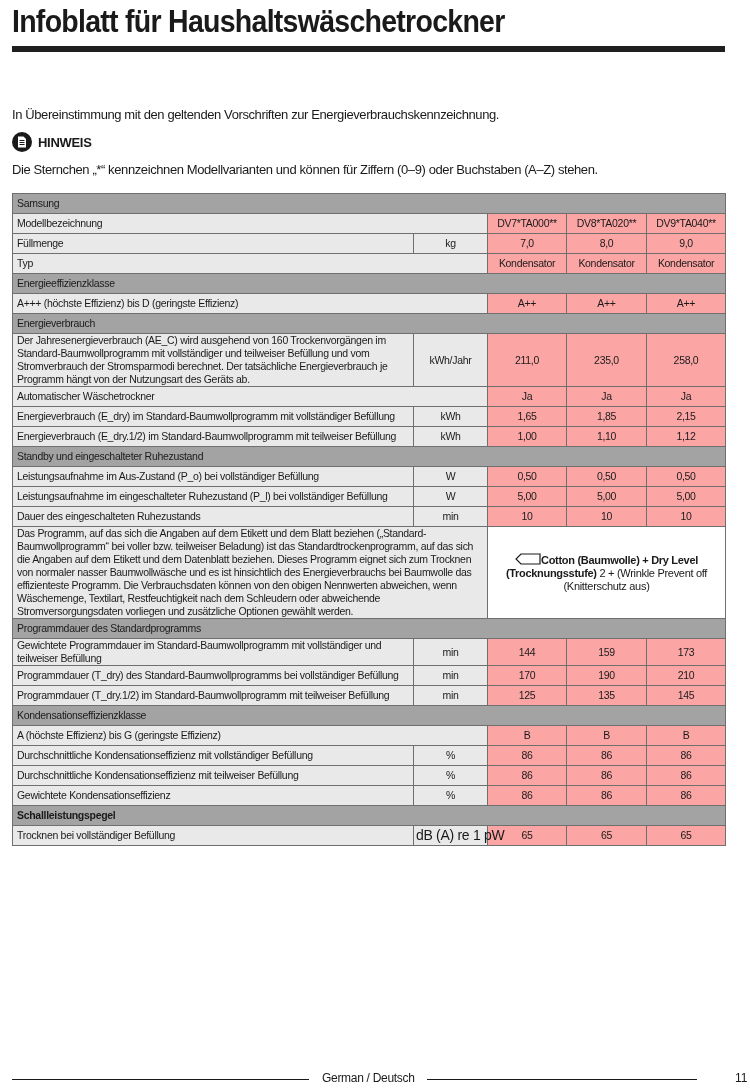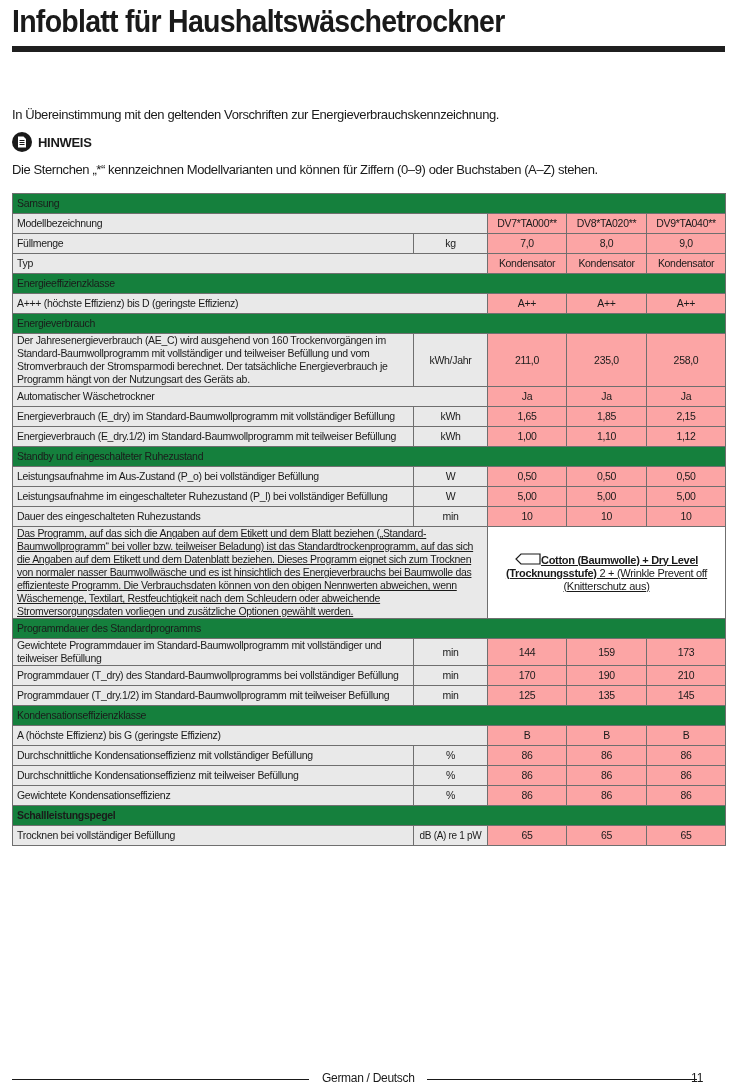--- a/index.html
+++ b/index.html
@@ -7,33 +7,33 @@
   .title { position:absolute; left:12px; top:4px; font-size:31px; font-weight:bold; letter-spacing:-0.8px; transform:scaleX(0.92); transform-origin:left top; white-space:nowrap; }
   .title-rule { position:absolute; left:12px; top:46px; width:713px; height:6px; background:#1f1f1f; }
   .intro { position:absolute; left:12px; top:107px; font-size:13px; letter-spacing:-0.4px; white-space:nowrap; }
   .note-head { position:absolute; left:12px; top:132px; display:flex; align-items:center; gap:6px; }
   .note-icon { width:20px; height:20px; border-radius:50%; background:#1a1a1a; display:flex; align-items:center; justify-content:center; }
   .note-label { font-size:13px; font-weight:bold; letter-spacing:-0.3px; }
   .note-text { position:absolute; left:12px; top:162px; font-size:13px; letter-spacing:-0.4px; white-space:nowrap; }
 
   table.spec { position:absolute; left:12px; top:193px; width:713px; border-collapse:collapse; table-layout:fixed; font-size:10.5px; letter-spacing:-0.3px; }
   table.spec td { border:1px solid #6f6f6f; padding:0 4px; height:19px; line-height:13px; }
-  td.sec { background:#15803d; }
+  td.sec { background:#a3a3a3; }
   td.lbl { background:#e9e9e9; }
   td.unit { background:#e9e9e9; text-align:center; }
   td.val { background:#fca5a5; text-align:center; }
   td.prog { background:#fff; text-align:center; font-size:11px; line-height:15px; }
   td.bold { font-weight:bold;margin-left:28px; }
   .tall4 td { height:60px; }
   .tall2 td { height:28px; }
-  .tall8 td { height:113px;text-decoration:underline; }
+  .tall8 td { height:113px; }
 
   .footer-line { position:absolute; top:1079px; height:1px; background:#1a1a1a; }
   .footer-text { position:absolute; top:1071px; left:322px; font-size:12px; letter-spacing:-0.3px; }
-  .page-num { position:absolute; top:1071px; left:691px; font-size:12px; }
+  .page-num { position:absolute; top:1071px; left:735px; font-size:12px; }
 </style>
 </head>
 <body>
 
 <div class="title">Infoblatt für Haushaltswäschetrockner</div>
 <div class="title-rule"></div>
 
 <div class="intro">In Übereinstimmung mit den geltenden Vorschriften zur Energieverbrauchskennzeichnung.</div>
 
 <div class="note-head">
@@ -203,21 +203,21 @@
     <td class="unit">%</td>
     <td class="val">86</td>
     <td class="val">86</td>
     <td class="val">86</td>
   </tr>
   <tr>
         <td class="sec bold" colspan="5">Schallleistungspegel</td>
       </tr>
   <tr>
     <td class="lbl">Trocknen bei vollständiger Befüllung</td>
-    <td class="unit" style="font-size:10px;padding:0 2px;white-space:nowrap">dB (A) re 1 pW</td>
+    <td class="unit" style="font-size:14px;padding:0 2px;white-space:nowrap">dB (A) re 1 pW</td>
     <td class="val">65</td>
     <td class="val">65</td>
     <td class="val">65</td>
   </tr>
 </tbody>
   </table>
 
 <div class="footer-line" style="left:12px;width:297px"></div>
 <div class="footer-text">German / Deutsch</div>
 <div class="footer-line" style="left:427px;width:270px"></div>

